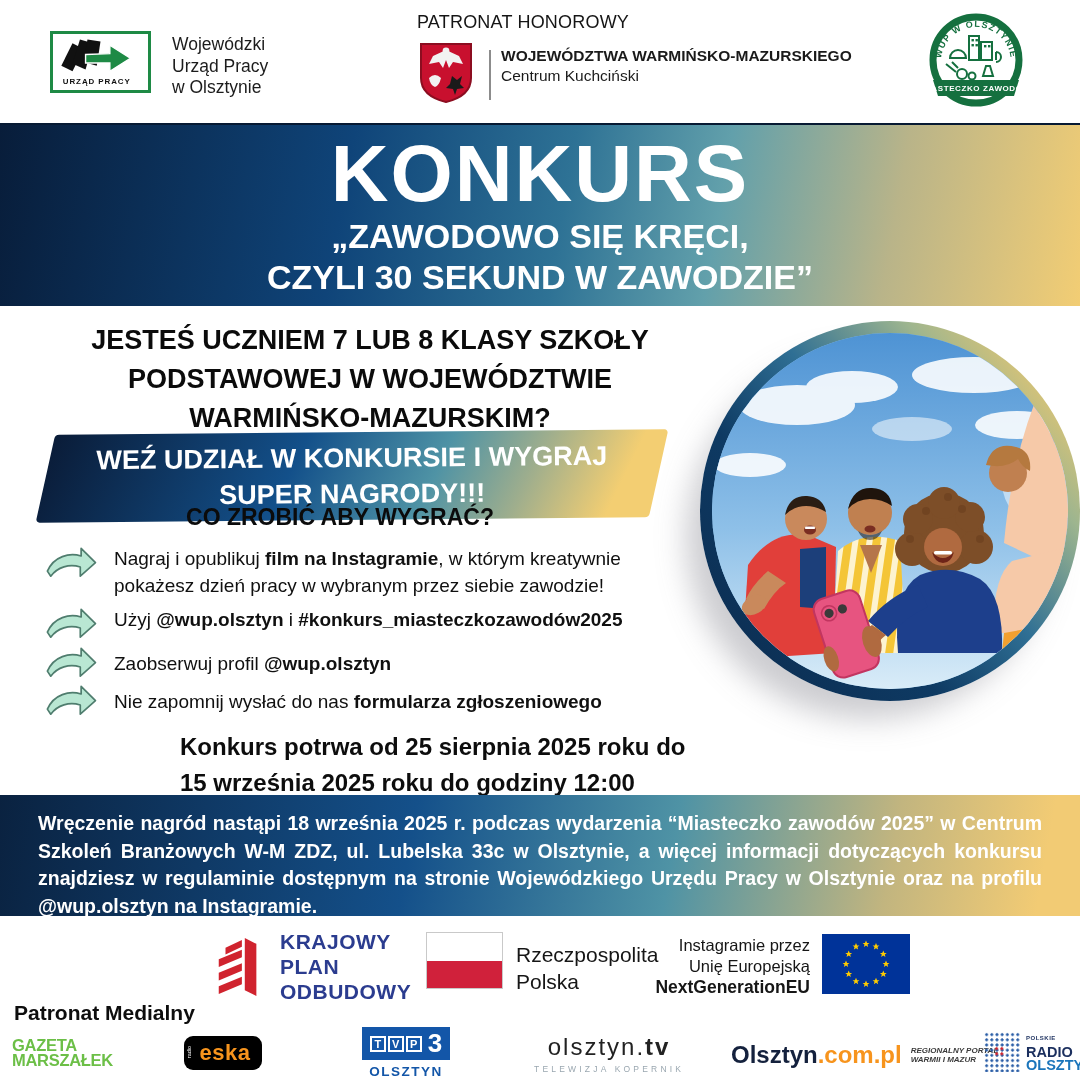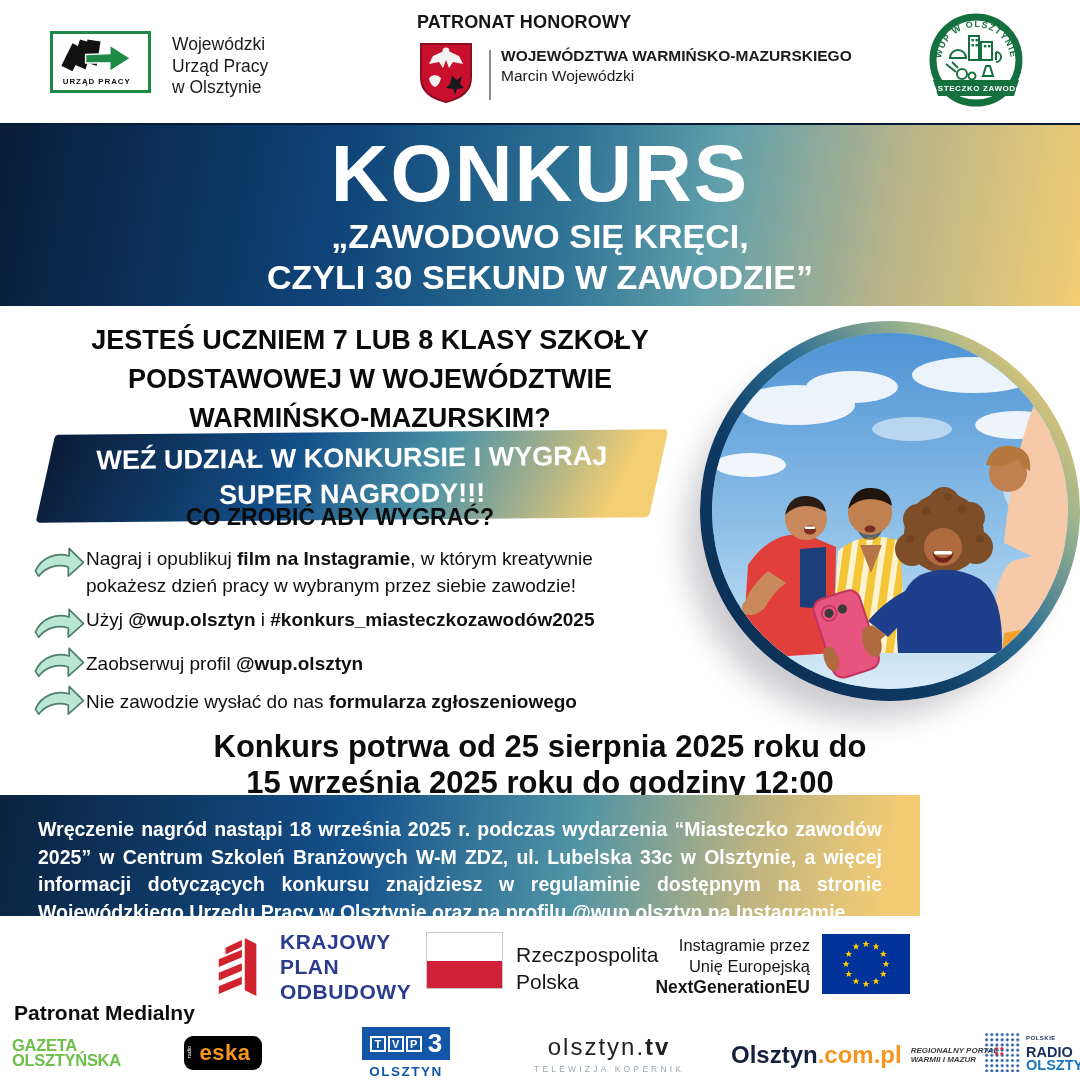--- a/index.html
+++ b/index.html
@@ -4,21 +4,21 @@
 <style>
   *{margin:0;padding:0;box-sizing:border-box}
   html,body{background:#ffffff}
   .poster{position:relative;width:1080px;height:1080px;margin:0 auto;background:#fff;
     font-family:"Liberation Sans",sans-serif;overflow:hidden;color:#111}
 
   
   .wup-box{position:absolute;left:50px;top:31px;width:101px;height:62px;border:3px solid #1e8a45;background:#fff}
   .wup-box svg{display:block;width:100%;height:100%}
   .wup-name{position:absolute;left:172px;top:34px;font-size:17.5px;line-height:21.5px;color:#1c1c1c}
-  .patronat-title{position:absolute;left:417px;top:12px;font-size:18px;font-weight:700;letter-spacing:.2px;color:#151515}
+  .patronat-title{position:absolute;left:417px;top:12px;font-size:18px;font-weight:400;letter-spacing:.2px;color:#151515}
   .coa{position:absolute;left:419px;top:42px;width:54px;height:62px}
   .pat-divider{position:absolute;left:489px;top:50px;width:2px;height:50px;background:#8c8c8c}
   .patronat-lines{position:absolute;left:501px;top:46px;font-size:15.5px;line-height:20px;color:#1a1a1a}
   .patronat-lines .b{font-weight:700}
   .badge{position:absolute;left:926px;top:12px;width:100px;height:104px}
 
   
   .title-band{position:absolute;left:0;top:123px;width:1080px;height:183px;
     background:linear-gradient(100deg,#081d3a 0%,#0f4479 32%,#2e7295 52%,#62a0ab 66%,#b9b489 82%,#f2cd74 100%);
     border-top:2px solid #071a33;display:flex;flex-direction:column;align-items:center;justify-content:center;color:#fff;text-align:left}
@@ -27,37 +27,37 @@
 
   
   .question{position:absolute;left:62px;top:321px;width:616px;text-align:center;
     font-size:27px;line-height:39px;font-weight:700;color:#0b0b0b}
   .cta-banner{position:absolute;left:46px;top:432px;width:612px;height:88px;border-radius:4px;
     background:linear-gradient(105deg,#0a1c38 0%,#13508a 40%,#4f93a5 63%,#9fae8d 78%,#f3ce72 93%);
     transform:skewX(-13deg) rotate(-.5deg)}
   .cta-inner{transform:skewX(13deg);width:100%;height:100%;display:flex;flex-direction:column;
     align-items:center;justify-content:center;color:#fff;font-weight:700;font-size:27px;line-height:36px;text-align:center}
   .how-to{position:absolute;left:100px;top:504px;width:480px;text-align:center;font-size:23px;font-weight:700;color:#0b0b0b}
-  .step{position:absolute;left:32px;display:flex;align-items:flex-start}
+  .step{position:absolute;left:44px;display:flex;gap:16px;align-items:flex-start}
   .step .aicon{flex:0 0 54px;width:54px;margin-top:0}
   .step-text{font-size:19px;line-height:27px;color:#101010;max-width:575px}
   .step-text b{font-weight:700}
   .step-0{top:545px}.step-1{top:606px;align-items:flex-start}.step-2{top:645px;align-items:center}.step-3{top:683px;align-items:center}
 
   .photo-wrap{position:absolute;left:700px;top:321px;width:380px;height:380px;border-radius:50%;padding:12px;
     background:linear-gradient(50deg,#0b2a4d 0%,#0e3a63 35%,#2f6f94 55%,#9db58f 75%,#f0c96e 92%);
     box-shadow:-22px 26px 30px -8px rgba(110,110,120,.35)}
   .photo{width:100%;height:100%;border-radius:50%;overflow:hidden;background:#8ec0e8}
   .photo svg{display:block;width:100%;height:100%}
 
-  .dates{position:absolute;left:180px;top:729px;width:720px;text-align:center;
-    font-size:31px;line-height:36px;font-weight:700;color:#0d0d0d}
-
-  
-  .info-band{position:absolute;left:0;top:795px;width:920px;height:121px;padding:21px 38px 0;
+  .dates{position:absolute;left:180px;top:729px;width:720px;text-align:left;
+    font-size:24px;line-height:36px;font-weight:700;color:#0d0d0d}
+
+  
+  .info-band{position:absolute;left:0;top:795px;width:1080px;height:121px;padding:15px 38px 0;
     background:linear-gradient(100deg,#0a2240 0%,#14508a 38%,#4f93a5 62%,#c2b57f 82%,#f2cb74 96%)}
   .info-band p{color:#fff;font-size:19.5px;line-height:27.5px;font-weight:700;text-align:justify}
 
   
   .kpo{position:absolute;left:212px;top:929px;display:flex;gap:14px;align-items:center}
   .kpo-text{font-size:21px;line-height:25px;font-weight:700;color:#2b3c8f;letter-spacing:.5px}
   .pl-flag{position:absolute;left:426px;top:932px;width:77px;height:57px;border:1px solid #c9c9c9}
   .pl-flag .w{height:50%;background:#fff}.pl-flag .r{height:50%;background:#d0213b}
   .pl-name{position:absolute;left:516px;top:941px;font-size:21px;line-height:27px;color:#161616}
   .eu-text{position:absolute;left:628px;top:935px;width:182px;text-align:right;font-size:16.5px;line-height:21px;color:#161616}
@@ -119,21 +119,21 @@
   <svg class="coa" viewBox="0 0 54 62">
     <path d="M2,2 H52 V36 Q52,54 27,60 Q2,54 2,36 Z" fill="#c8102e" stroke="#8c0d20" stroke-width="2"></path>
     <path d="M27,8 L14,14 L10,22 L20,20 L24,26 L27,18 L30,26 L34,20 L44,22 L40,14 Z" fill="#f2f2f2"></path>
     <circle cx="27" cy="9" r="3.4" fill="#f2f2f2"></circle>
     <path d="M10,36 q6,-6 12,0 q-2,8 -6,9 q-5,-2 -6,-9 Z" fill="#f2f2f2"></path>
     <path d="M33,34 l5,4 5,-4 -2,8 4,4 -7,1 -2,6 -2,-6 -7,-1 4,-4 Z" fill="#1a1a1a"></path>
   </svg>
   <div class="pat-divider"></div>
   <div class="patronat-lines">
     <div class="b">WOJEWÓDZTWA WARMIŃSKO-MAZURSKIEGO</div>
-    <div>Marcin Wojewódzki</div>
+    <div>Centrum Kuchciński</div>
   </div>
 
   <svg class="badge" viewBox="0 0 100 104">
     <circle cx="50" cy="48" r="43" fill="#fff" stroke="#15703f" stroke-width="7"></circle>
     <defs>
         <path id="arcT" d="M 15,50 A 35,35 0 0 1 85,50"></path>
       </defs>
     <text font-size="9" font-weight="bold" fill="#15703f" letter-spacing="1.2">
       <textPath href="#arcT" startOffset="50%" text-anchor="middle">WUP W OLSZTYNIE</textPath>
     </text>
@@ -191,21 +191,21 @@
   <div class="step step-2">
     <svg class="aicon" viewBox="0 0 64 44">
       <path d="M4,31 C12,13 30,9 44,13 L44,4 L61,21 L43,37 L43,26 C30,22 16,26 8,37 Z" fill="#b9e7d3" stroke="#4f7d6e" stroke-width="2" stroke-linejoin="round"></path>
     </svg>
     <div class="step-text"><span>Zaobserwuj profil </span><b>@wup.olsztyn</b></div>
   </div>
   <div class="step step-3">
     <svg class="aicon" viewBox="0 0 64 44">
       <path d="M4,31 C12,13 30,9 44,13 L44,4 L61,21 L43,37 L43,26 C30,22 16,26 8,37 Z" fill="#b9e7d3" stroke="#4f7d6e" stroke-width="2" stroke-linejoin="round"></path>
     </svg>
-    <div class="step-text"><span>Nie zawodzie wysłać do nas </span><b>formularza zgłoszeniowego</b></div>
+    <div class="step-text"><span>Nie zapomnij wysłać do nas </span><b>formularza zgłoszeniowego</b></div>
   </div>
 
   <div class="photo-wrap">
     <div class="photo">
       <svg viewBox="0 0 356 356" role="img" aria-label="Group of young people taking a selfie with a pink smartphone under a blue sky">
         <defs>
           <linearGradient id="sky" x1="0" y1="0" x2="0" y2="1">
             <stop offset="0" stop-color="#4e93d4"></stop>
               <stop offset=".55" stop-color="#8ec0e8"></stop>
               <stop offset="1" stop-color="#d9ecf8"></stop>
@@ -349,21 +349,21 @@
         <use href="#st" transform="translate(24,30)"></use>
       <use href="#st" transform="translate(26.7,20)"></use>
         <use href="#st" transform="translate(34,12.7)"></use>
     </g>
   </svg>
 
   <h4 class="media-heading">Patronat Medialny</h4>
 
   <div class="gazeta">
     <div>GAZETA</div>
-    <div>OLSZTYŃSKA</div>
+    <div>MARSZAŁEK</div>
   </div>
 
   <div class="eska">
     <span class="radio">radio</span>
     <span class="lbl">eska</span>
   </div>
 
   <div class="tvp">
     <div class="tvp-box">
       <span class="tvp-letter">T</span>

